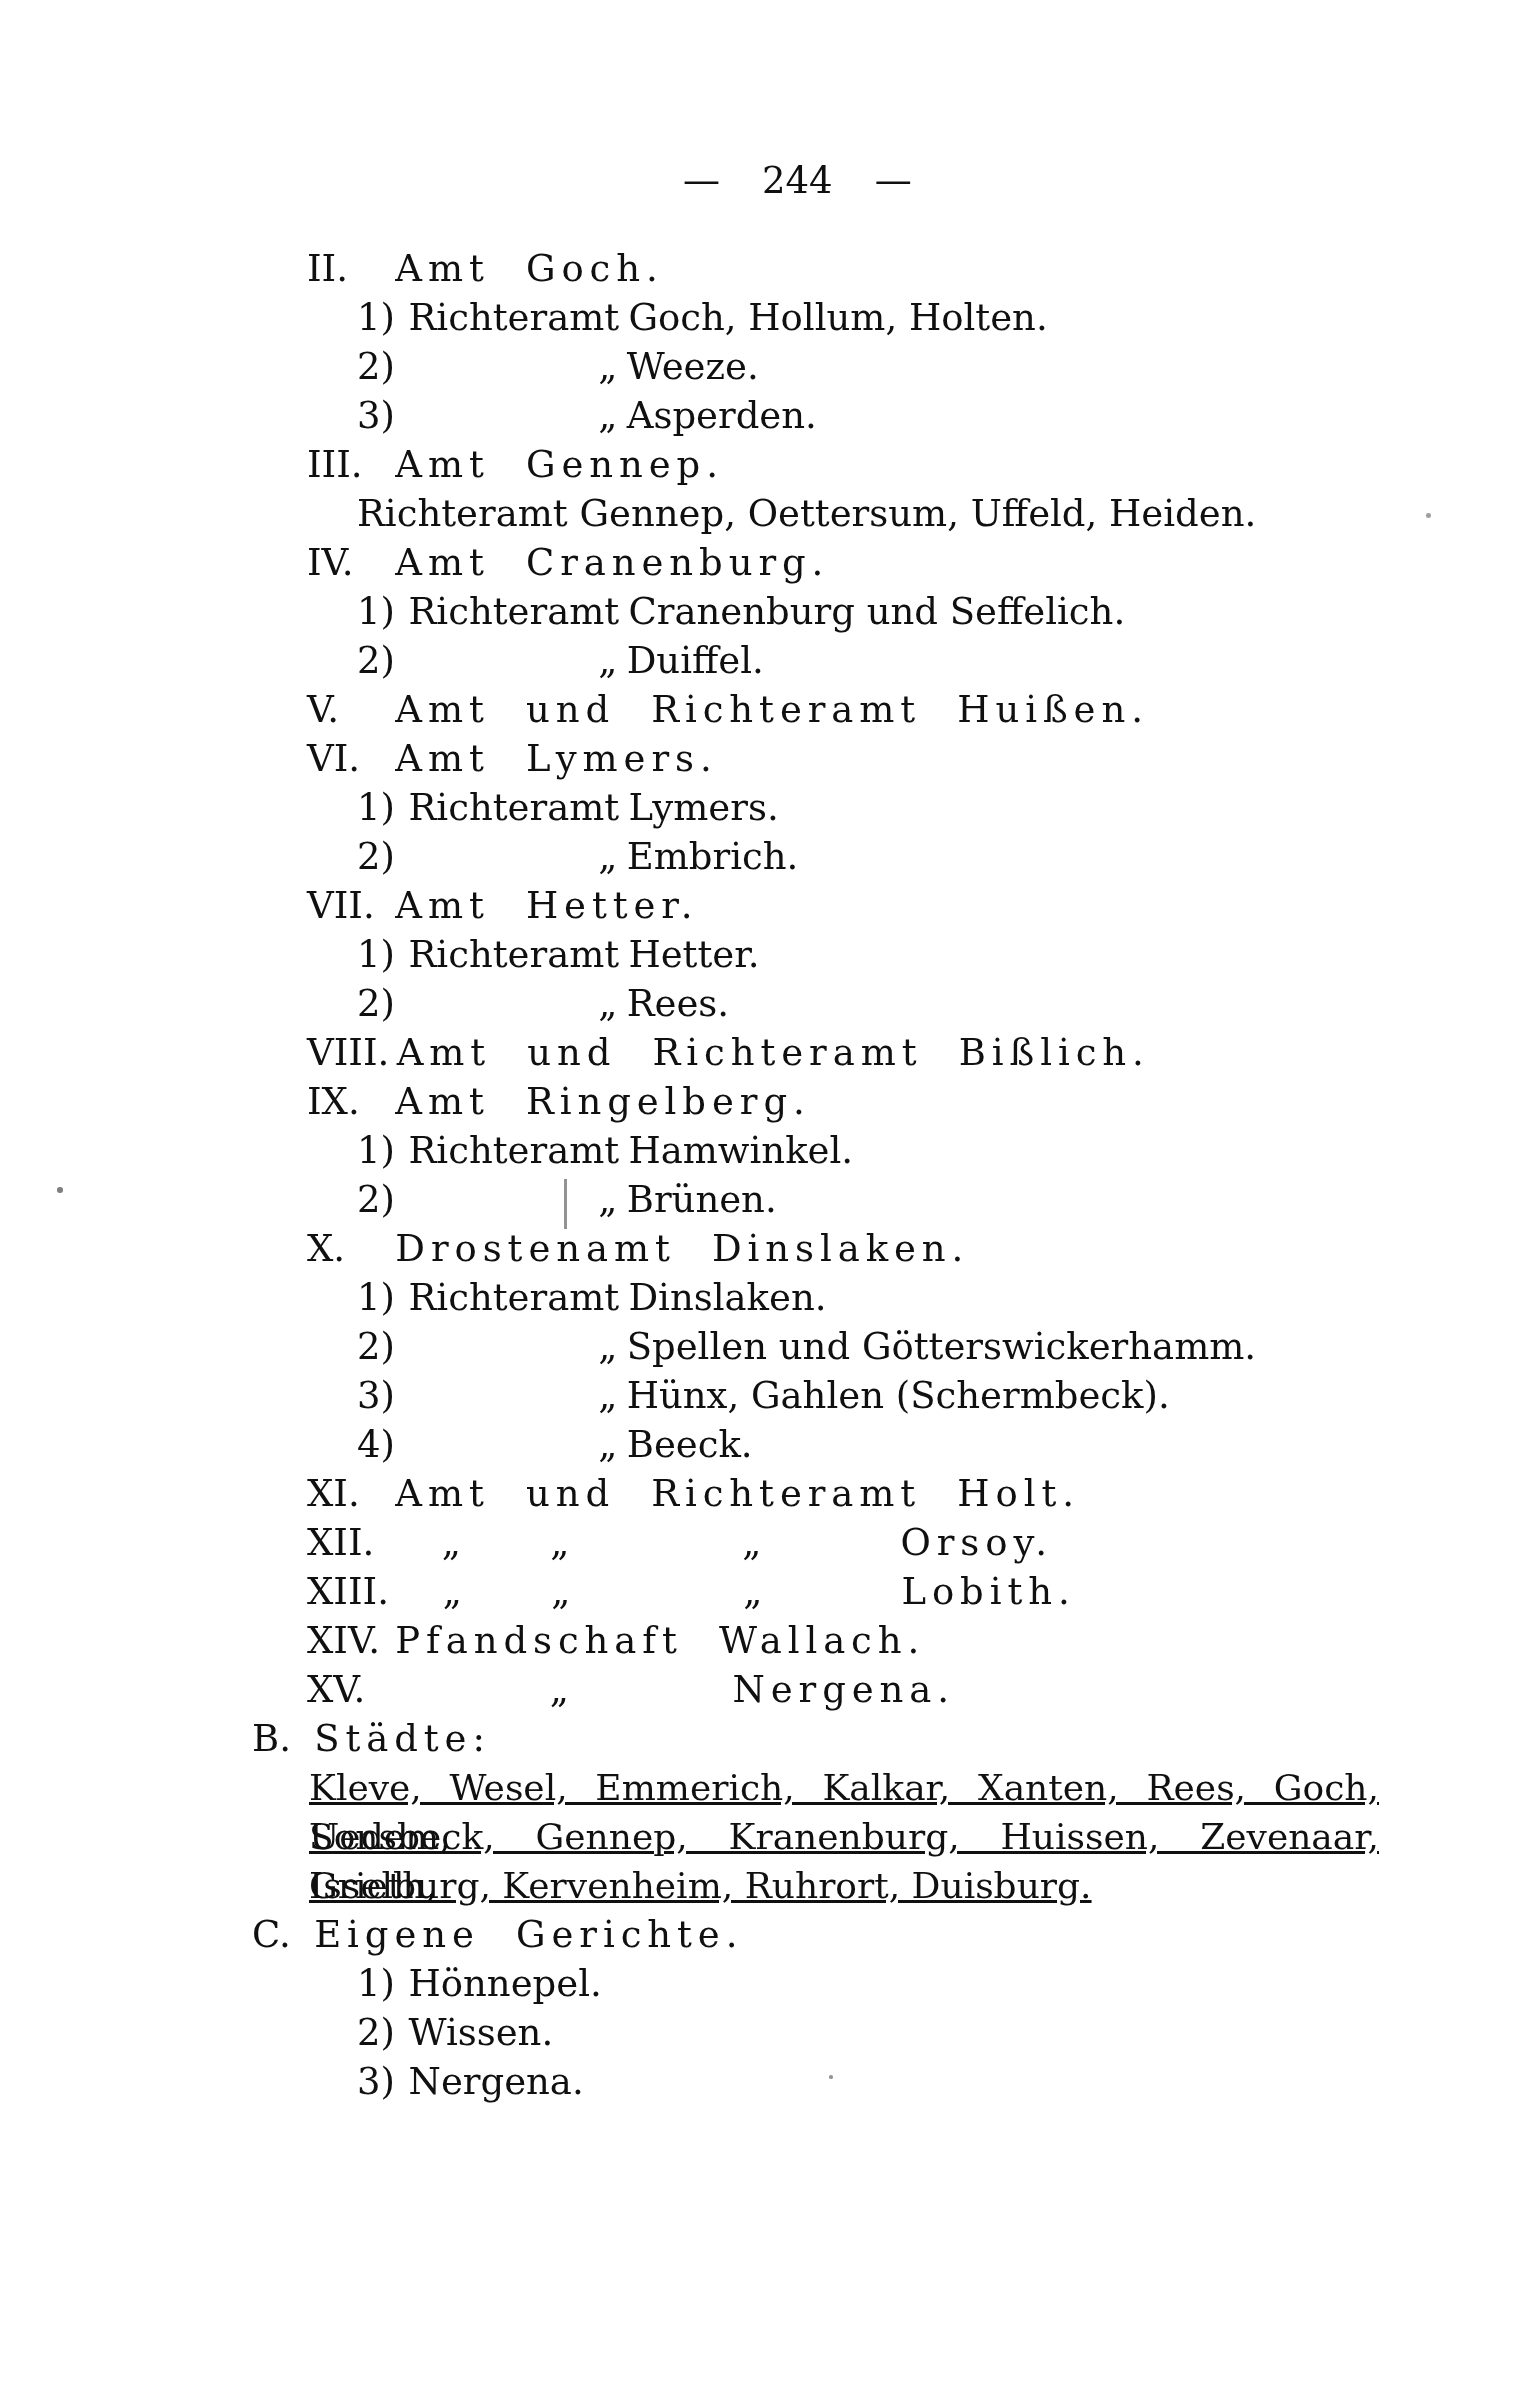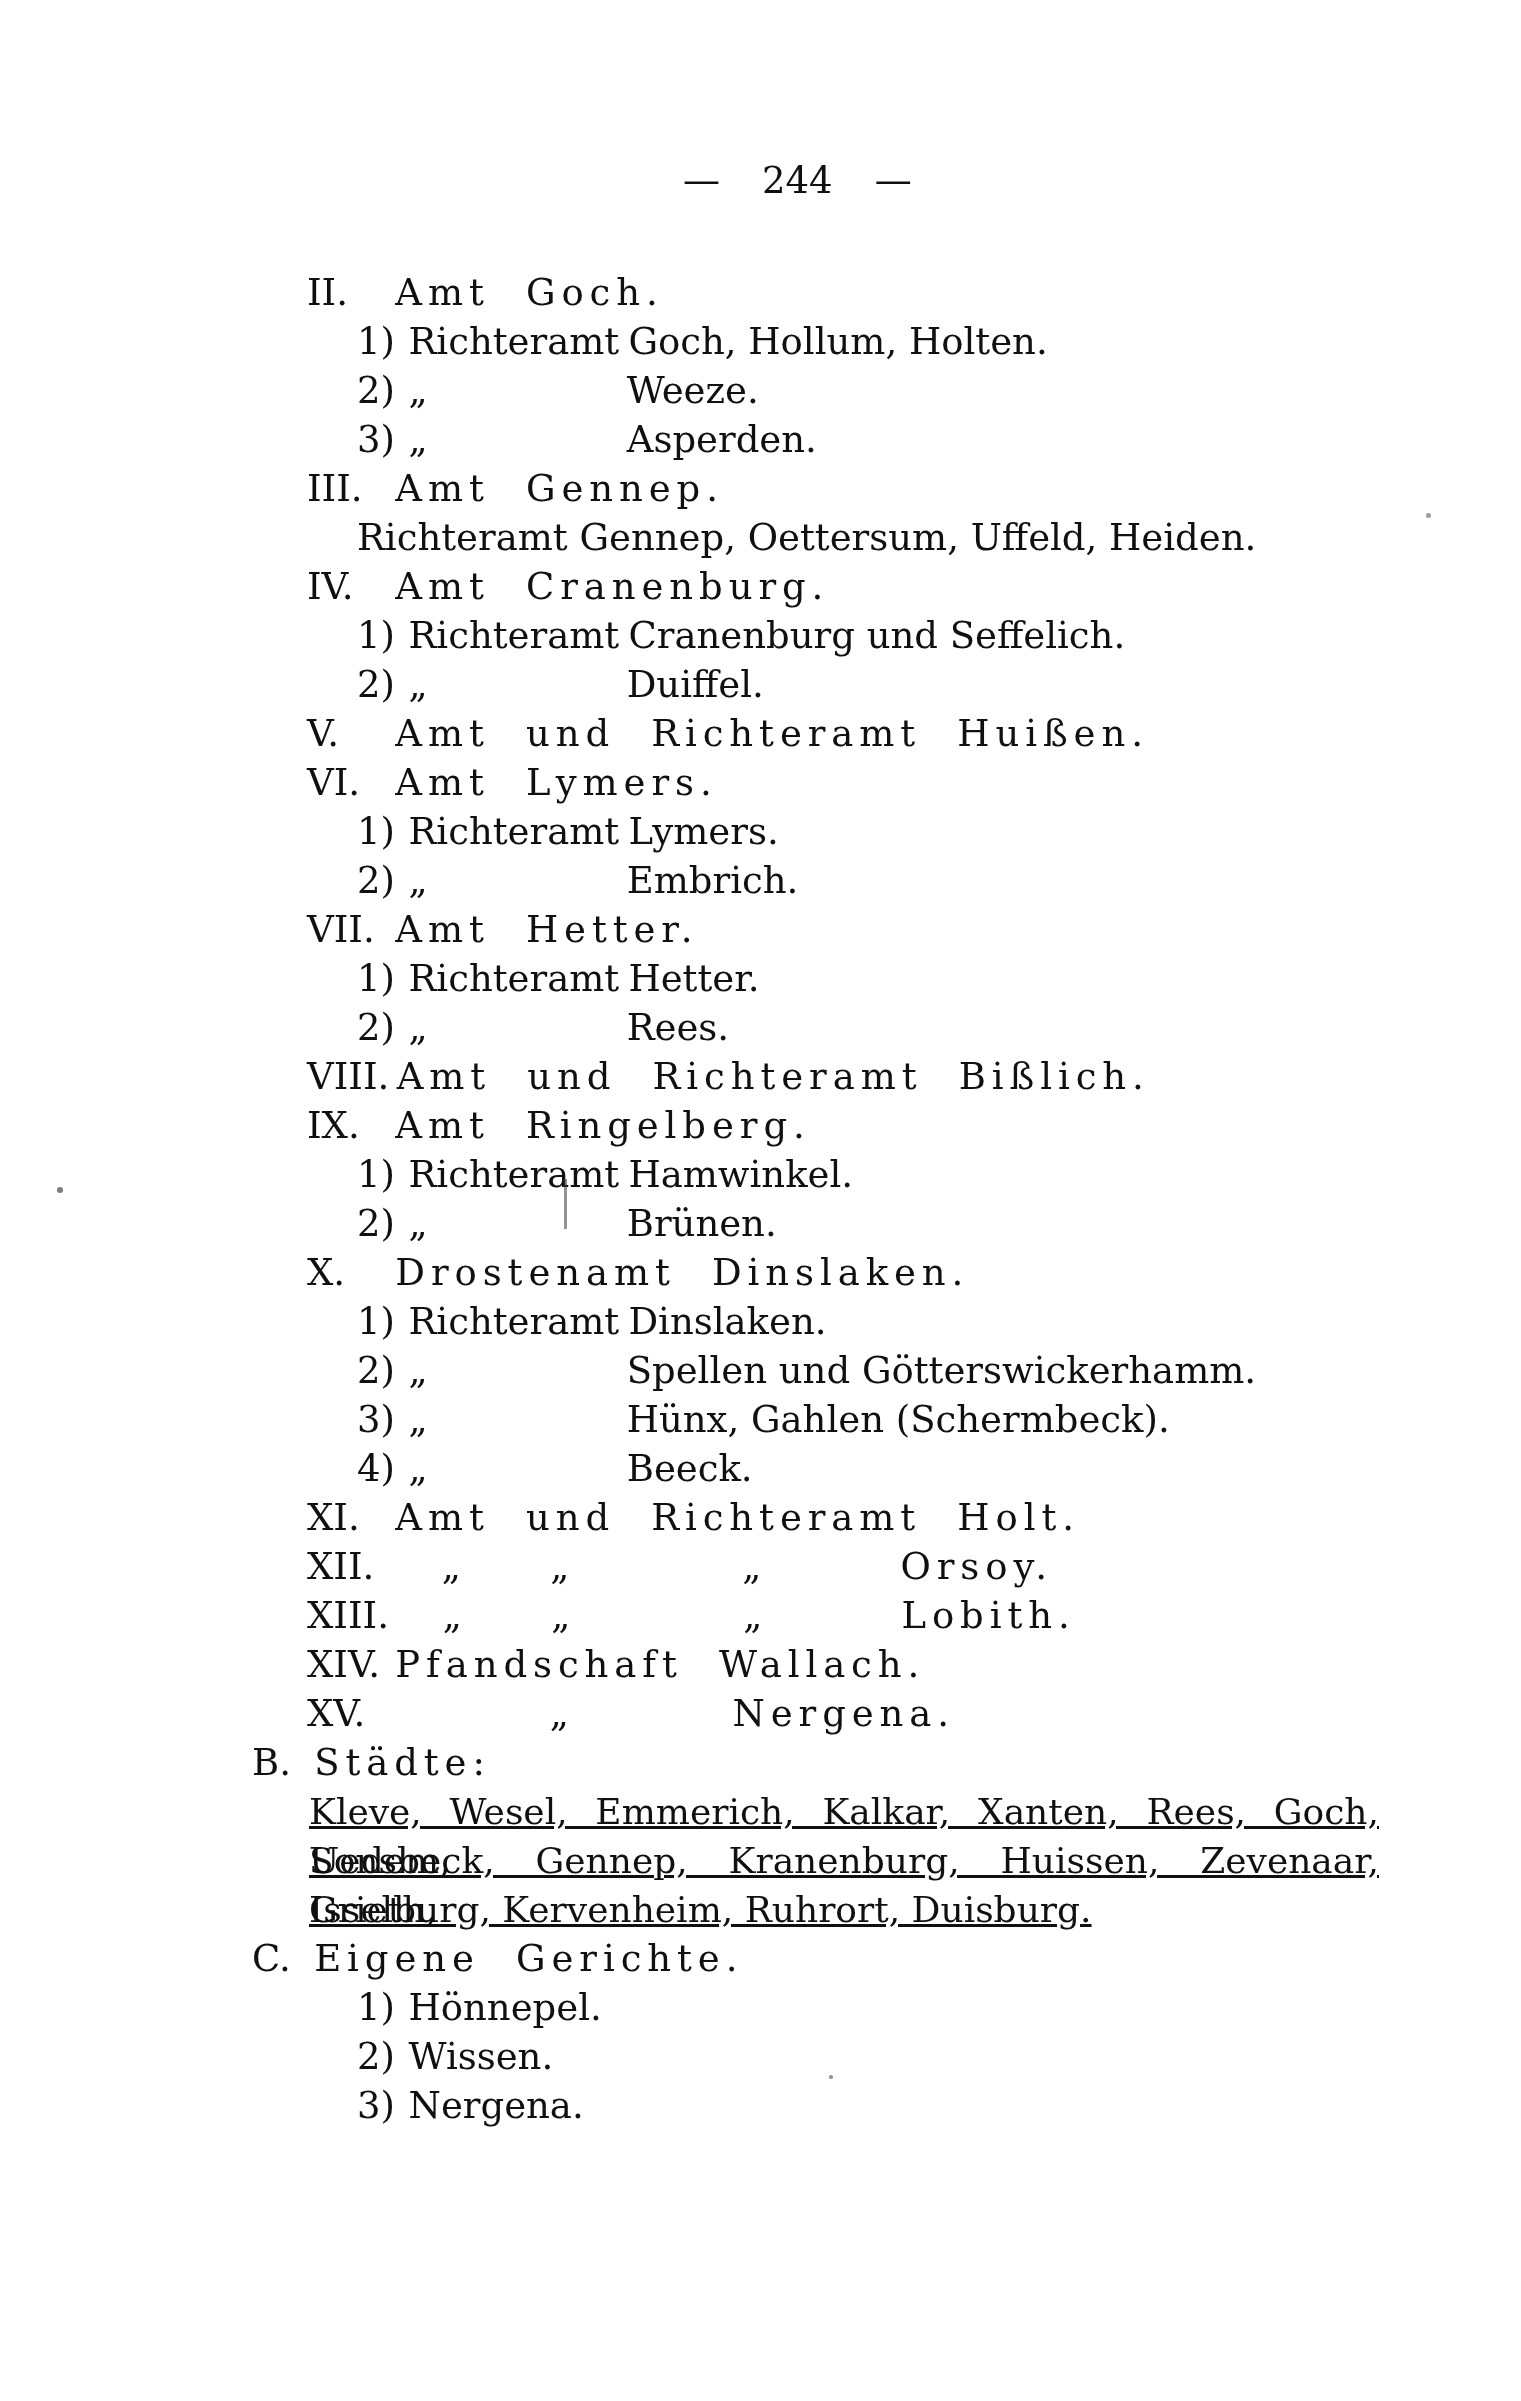--- a/index.html
+++ b/index.html
@@ -2,29 +2,29 @@
 <html style="font-size:14.6px"><head>
 <meta charset="utf-8">
 <style>
   html,body{margin:0;padding:0;background:#e9e9e9;}
   .page{
     position:relative;width:1522px;height:2401px;background:#ffffff;
     color:#101010;font-family:"DejaVu Serif","Liberation Serif",serif;
     font-size:37px;overflow:hidden;
   }
   .pagehead{position:absolute;top:161px;left:683px;display:flex;gap:42px;line-height:40px;}
-  .content{position:absolute;top:268px;left:0;width:1316px;}
+  .content{position:absolute;top:244px;left:0;width:1316px;}
   .row{height:49px;line-height:49px;white-space:nowrap;}
   
   .sp{letter-spacing:0.16em;word-spacing:0.5em;}
   
   .rnum{display:inline-block;margin-left:307px;min-width:81px;margin-right:7.3px;}
   
   .snum{display:inline-block;margin-left:357px;min-width:46px;margin-right:5.5px;}
-  .slabel{display:inline-block;min-width:209px;text-align:left;margin-right:9.2px;}
+  .slabel{display:inline-block;min-width:209px;text-align:right;margin-right:9.2px;}
   .indent{margin-left:357px;}
   
   .dit{display:inline-block;text-align:center;}
   .d1{width:112px;}
   .d2{width:105px;}
   .d3{width:279px;}
   .dw{width:328px;}
   .dname{margin-left:9.2px;}
   
   .lnum{display:inline-block;margin-left:252px;min-width:53px;margin-right:9.2px;}

